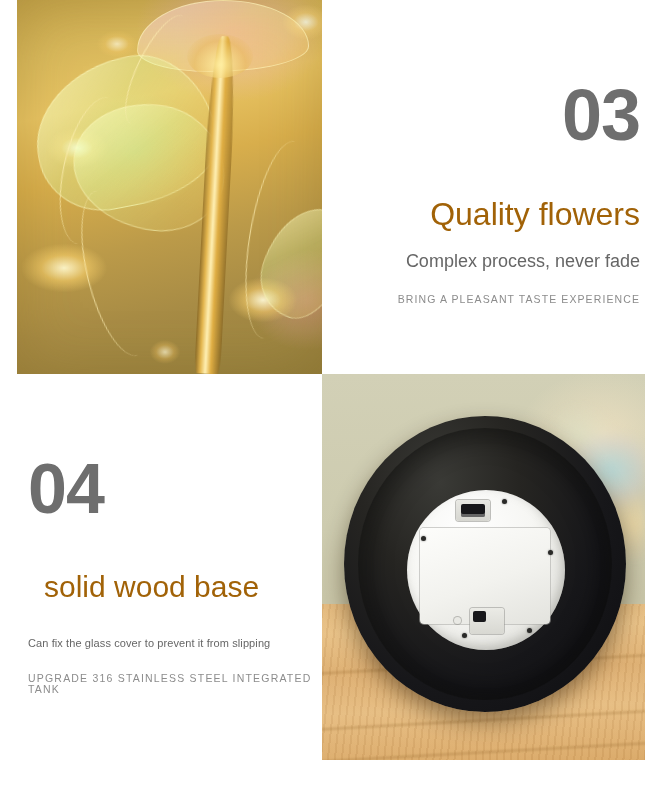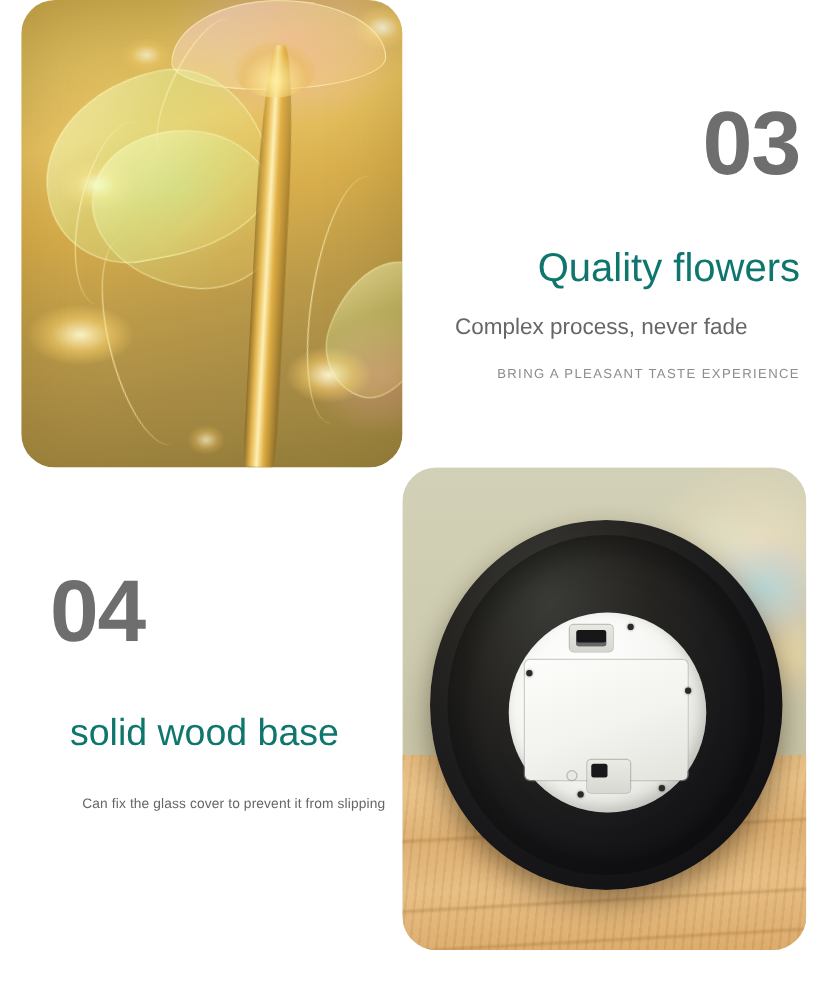--- a/index.html
+++ b/index.html
@@ -18,21 +18,20 @@
     width: 662px;
     height: 800px;
     background: #ffffff;
     overflow: hidden;
   }
 
   
   .photo-panel, .text-panel {
     position: absolute;
     overflow: hidden;
-    border-radius: 27px;
   }
 
   
   #photo-rose {
     left: 17px;
     top: 0px;
     width: 305px;
     height: 374px;
     background:
       radial-gradient(ellipse 60px 34px at 47px 268px, rgba(255,248,205,0.95) 0%, rgba(255,214,110,0.55) 38%, rgba(255,190,70,0.0) 72%),
@@ -240,49 +239,48 @@
 
   
   #text-03 {
     left: 322px; top: 0px;
     width: 340px; height: 374px;
     text-align: right;
     padding: 0 22px 0 0;
     box-sizing: border-box;
   }
   #text-04 {
-    left: 12px; top: 374px;
+    left: 0px; top: 374px;
     width: 322px; height: 386px;
     text-align: left;
     padding: 0 0 0 28px;
     box-sizing: border-box;
   }
 
   .panel-number {
     color: #6e6e6e;
     font-weight: 700;
     letter-spacing: -1px;
     line-height: 1;
   }
   #text-03 .panel-number { font-size: 72px; margin: 79px 0 0 0; }
   #text-04 .panel-number { font-size: 70px; margin: 80px 0 0 0; }
 
   .panel-title {
-    color: #0f766e;
+    color: #a16207;
     font-weight: 400;
     line-height: 1;
   }
   #text-03 .panel-title { font-size: 32px; margin: 47px 0 0 0; }
   #text-04 .panel-title { font-size: 30px; margin: 48px 0 0 16px; }
 
   .panel-subtitle {
     color: #666666;
     font-weight: 400;
     line-height: 1;
-    text-align: center;
   }
   #text-03 .panel-subtitle { font-size: 18px; margin: 22px 0 0 0; }
   #text-04 .panel-subtitle { font-size: 11px; margin: 36px 0 0 0; letter-spacing: 0.1px; }
 
   .panel-tagline {
     color: #8c8c8c;
     font-weight: 400;
     line-height: 1;
     letter-spacing: 1.1px;
   }
@@ -311,20 +309,21 @@
     <div class="panel-number">03</div>
     <div class="panel-title">Quality flowers</div>
     <div class="panel-subtitle">Complex process, never fade</div>
     <div class="panel-tagline">BRING A PLEASANT TASTE EXPERIENCE</div>
   </div>
 
   <div class="text-panel" id="text-04">
     <div class="panel-number">04</div>
     <div class="panel-title">solid wood base</div>
     <div class="panel-subtitle">Can fix the glass cover to prevent it from slipping</div>
+    <div class="panel-tagline">UPGRADE 316 STAINLESS STEEL INTEGRATED TANK</div>
   </div>
 
   <div class="photo-panel" id="photo-base">
     <div class="bokeh"></div>
     <div class="wood">
       <div class="wood-seam ws1"></div>
       <div class="wood-seam ws2"></div>
       <div class="wood-seam ws3"></div>
     </div>
     <div class="wood-shadow"></div>

